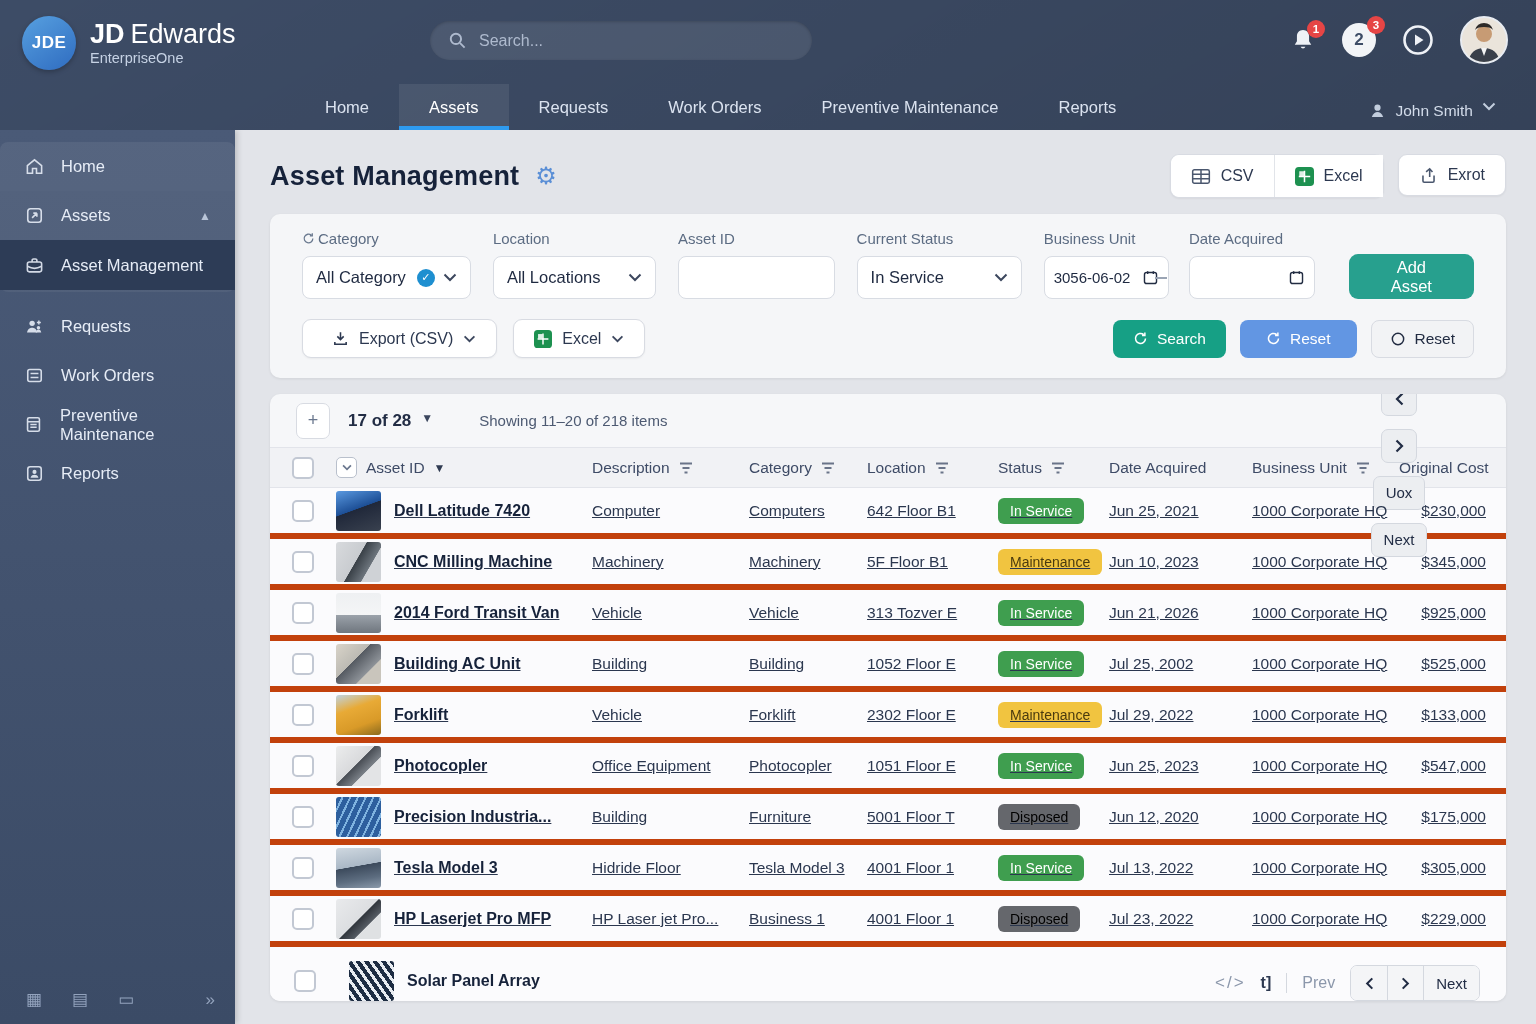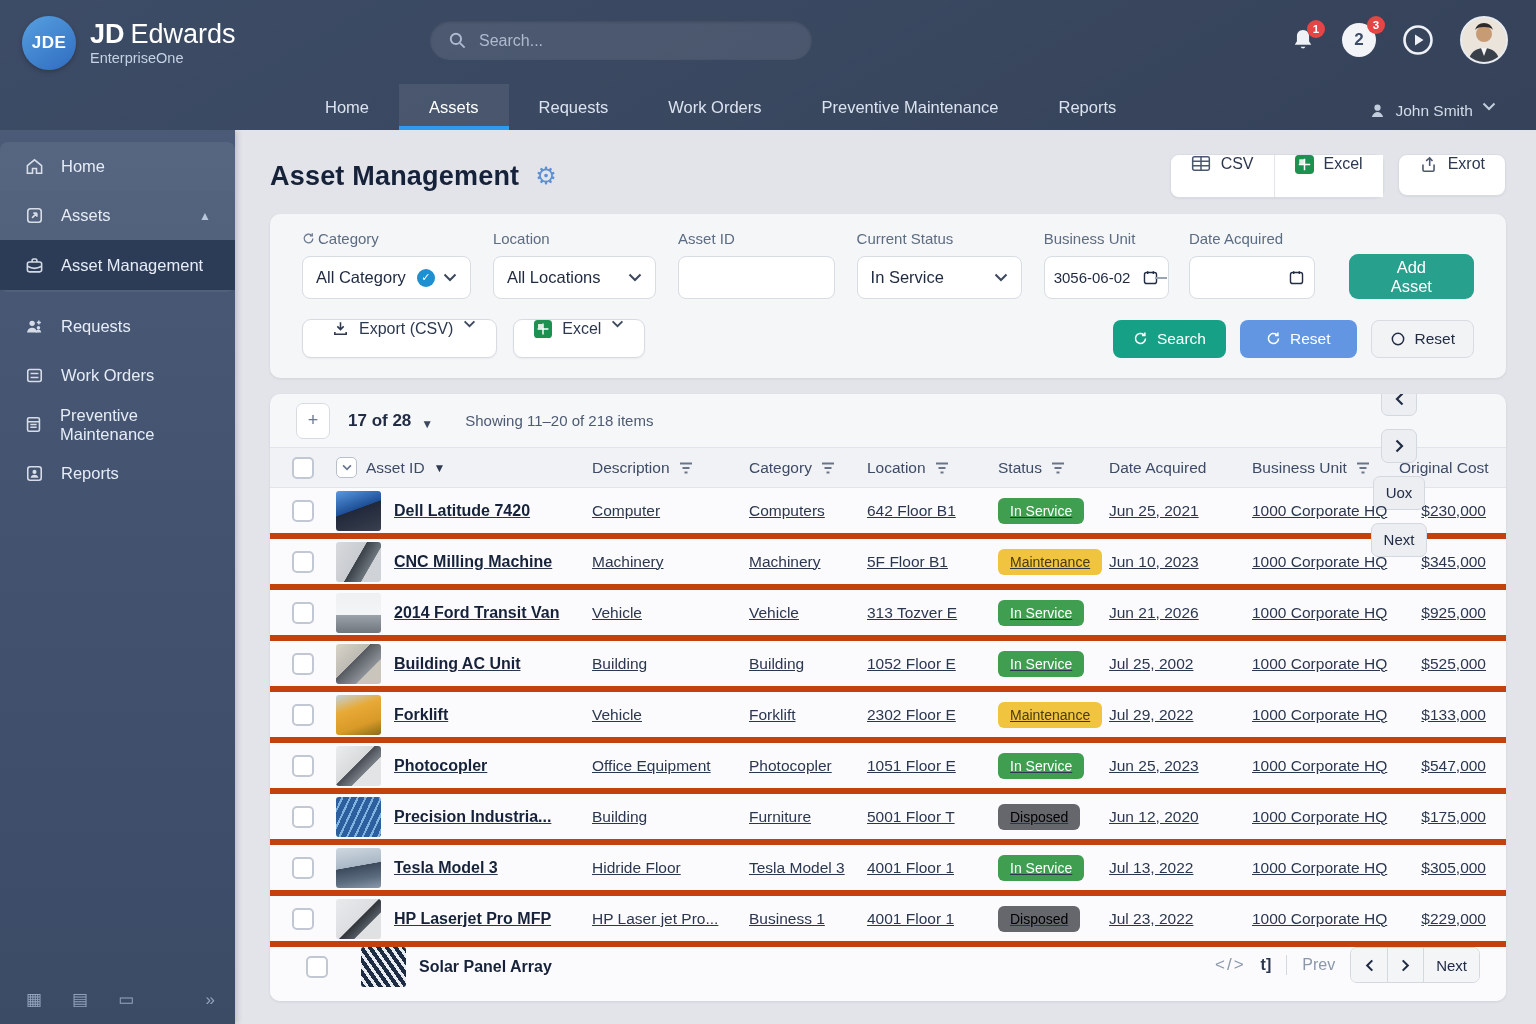--- a/index.html
+++ b/index.html
@@ -56,21 +56,21 @@
     color:#93a3bd; font-size:17px; }
   .side-collapse { position:absolute; bottom:14px; right:20px; color:#93a3bd; font-size:17px; }
 
   
   .main { position:absolute; left:235px; top:130px; width:1301px; height:894px; padding:18px 30px 0 35px; }
   .page-head { display:flex; align-items:center; justify-content:space-between; height:56px; }
   .title-wrap { display:flex; align-items:center; gap:16px; }
   .page-title { font-size:27px; font-weight:700; color:#16223a; letter-spacing:.2px; }
   .gear { color:#5b8fd6; font-size:24px; line-height:1; }
   .head-actions { display:flex; gap:14px; }
-  .btn { display:flex; gap:10px; background:#fff; border:1px solid #d8dbe2;
+  .btn { display:flex; align-items:center; gap:10px; background:#fff; border:1px solid #d8dbe2;
     border-radius:9px; height:42px; padding:0 20px; font-size:16px; color:#2c3850; cursor:pointer;
     box-shadow:0 1px 2px rgba(0,0,0,.05); }
   .btn-pair { display:flex; background:#fff; border:1px solid #d8dbe2; border-radius:9px;
     box-shadow:0 1px 2px rgba(0,0,0,.05); }
   .btn-pair .btn { border:none; box-shadow:none; border-radius:0; }
   .btn-pair .btn:first-child { border-right:1px solid #e1e4e9; border-radius:9px 0 0 9px; }
 
   
   .filter-card { background:#f5f6f8; border-radius:10px; margin-top:10px; padding:16px 32px 20px;
     box-shadow:0 1px 3px rgba(0,0,0,.08); }
@@ -93,23 +93,23 @@
     font-size:15.5px; display:flex; align-items:center; gap:9px; cursor:pointer; }
   .btn-reset-plain { background:#f2f3f5; border:1px solid #d8dbe2; color:#222c42; height:38px; padding:0 18px;
     border-radius:8px; font-size:15.5px; display:flex; align-items:center; gap:9px; cursor:pointer; }
 
   
   .table-card { background:#f6f7f9; border-radius:10px; margin-top:16px; box-shadow:0 1px 3px rgba(0,0,0,.08);
     overflow:hidden; }
   .t-toolbar { height:53px; display:flex; align-items:center; padding:0 26px; gap:18px; }
   .btn-plus { width:34px; height:36px; border:1px solid #d8dbe2; background:#fff; border-radius:7px;
     color:#6a778e; font-size:18px; cursor:pointer; }
-  .sel-count { font-size:17px; font-weight:700; color:#222d45; display:flex; align-items:flex-end; gap:10px; }
+  .sel-count { font-size:17px; font-weight:700; color:#222d45; display:flex; align-items:flex-start; gap:10px; }
   .sel-count .caret { color:#3c475e; font-size:12px; }
-  .showing { font-size:15px; color:#4d5a72; margin-left:14px;text-align:center; }
+  .showing { font-size:15px; color:#4d5a72; margin-left:28px;text-align:center; }
   .t-toolbar .pag { margin-left:auto; display:flex; align-items:center; gap:13px; font-size:16px; color:#5b6880;flex-direction:column; }
   .pag b { color:#1d2840; }
   .pag .vbar { width:1px; height:22px; background:#d4d8df; }
   .pbtn { min-width:36px; height:34px; border:1px solid #d4d8df; background:#eceef1; border-radius:7px;
     font-size:15px; color:#222d45; display:flex; align-items:center; justify-content:center; padding:0 12px;
     cursor:pointer; }
 
   .grid { display:grid; grid-template-columns:62px 256px 157px 118px 131px 111px 143px 147px 111px; }
   .g-head { background:#f1f2f5; border-top:1px solid #e2e4ea; border-bottom:1px solid #e2e4ea; height:41px;
     align-items:center; font-size:15.5px; color:#3e4b66; }
@@ -140,21 +140,21 @@
   .th-van { background:linear-gradient(180deg,#eef0f2 0%,#f4f5f6 55%,#9aa1a9 56%,#6f767e 100%); }
   .th-ac { background:linear-gradient(135deg,#d9d4c9 0%,#bdbbb4 40%,#565b62 41%,#8d9298 70%,#c9c5bc 71%); }
   .th-forklift { background:linear-gradient(160deg,#bfd3e2 0%,#e8aa36 35%,#d99a28 70%,#8a6a1e 100%); }
   .th-copier { background:linear-gradient(135deg,#eceded 0%,#d9dadc 45%,#494e55 46%,#7a8087 65%,#e3e4e6 66%); }
   .th-solar { background:repeating-linear-gradient(115deg,#2d5f9e 0 5px,#7fb3e0 5px 7px), #2d5f9e; }
   .th-tesla { background:linear-gradient(170deg,#cfd8e0 0%,#aab8c6 45%,#3c4a5c 46%,#5d6d80 75%,#8b9aab 100%); }
   .th-printer { background:linear-gradient(135deg,#e9eaec 0%,#dcdee1 50%,#30353c 51%,#555b63 68%,#dfe1e3 69%); }
   .th-solar2 { background:repeating-linear-gradient(55deg,#1d2c42 0 4px,#e8ecf1 4px 7px),
                linear-gradient(0deg,#3b90d8,#3b90d8); }
 
-  .foot-row { background:#fbfbfd; height:54px; display:flex; align-items:flex-start; padding:0 26px 0 16px; }
+  .foot-row { background:#fbfbfd; height:54px; display:flex; align-items:flex-end; padding:0 26px 0 4px; }
   .foot-left { display:flex; align-items:center; gap:13px; width:318px; padding-left:0; }
   .foot-left .sel { width:62px; display:flex; justify-content:center; }
   .foot-name { font-weight:700; color:#16223a; font-size:16px; }
   .foot-pag { margin-left:auto; display:flex; align-items:center; gap:15px; color:#8b97ab; font-size:16px; }
   .foot-pag .ico-code { letter-spacing:2px; font-size:17px; }
   .foot-pag .ico-move { color:#2c3850; font-weight:700; font-size:16px; }
   .joined { display:flex; border:1px solid #d4d8df; border-radius:7px; overflow:hidden; }
   .joined .pbtn { border:none; border-radius:0; background:#f4f5f7; }
   .joined .pbtn + .pbtn { border-left:1px solid #d4d8df; }
 </style>

